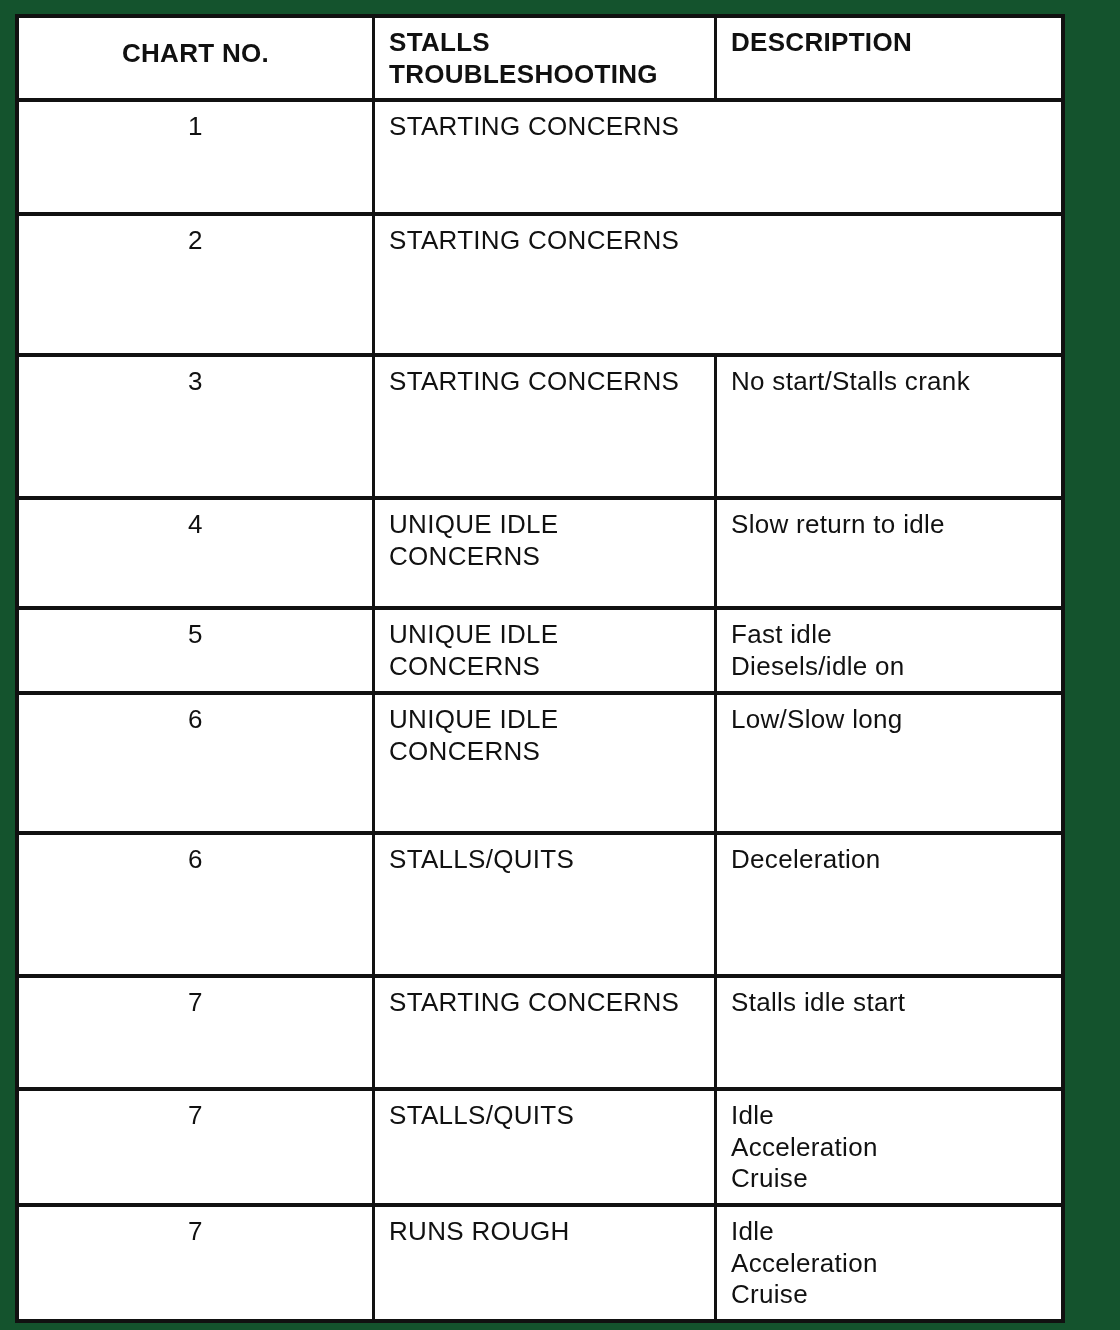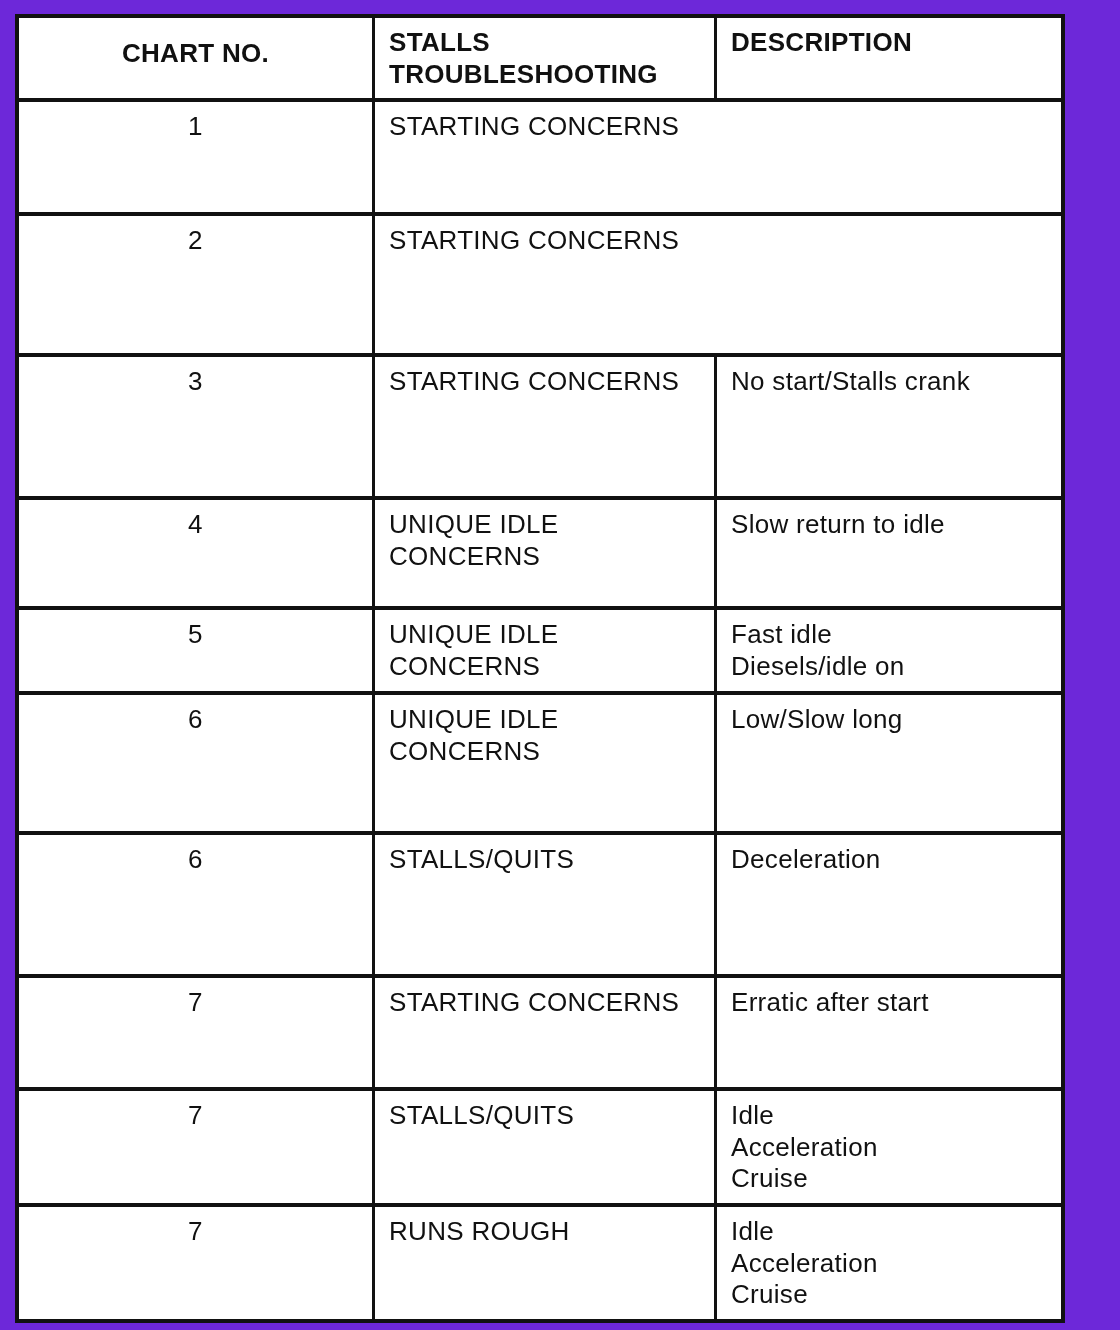--- a/index.html
+++ b/index.html
@@ -4,21 +4,21 @@
 <style>
   html, body {
     margin: 0;
     padding: 0;
     background: #ffffff;
   }
   .page {
     position: relative;
     width: 1120px;
     height: 1330px;
-    background: #6d28d9;
+    background: #14532d;
     font-family: "Liberation Sans", sans-serif;
     color: #111111;
     box-sizing: border-box;
   }
   .doc-table {
     position: absolute;
     left: 15px;
     top: 14px;
     width: 1050px;
     border: 4px solid #111111;
@@ -109,21 +109,21 @@
 
     <div class="row" style="min-height:139px">
       <div class="cell center">6</div>
       <div class="cell">STALLS/QUITS</div>
       <div class="cell">Deceleration</div>
     </div>
 
     <div class="row" style="min-height:109px">
       <div class="cell center">7</div>
       <div class="cell">STARTING CONCERNS</div>
-      <div class="cell">Erratic after start</div>
+      <div class="cell">Stalls idle start</div>
     </div>
 
     <div class="row" style="min-height:111px">
       <div class="cell center">7</div>
       <div class="cell">STALLS/QUITS</div>
       <div class="cell">Idle
 Acceleration
 Cruise</div>
     </div>
 

